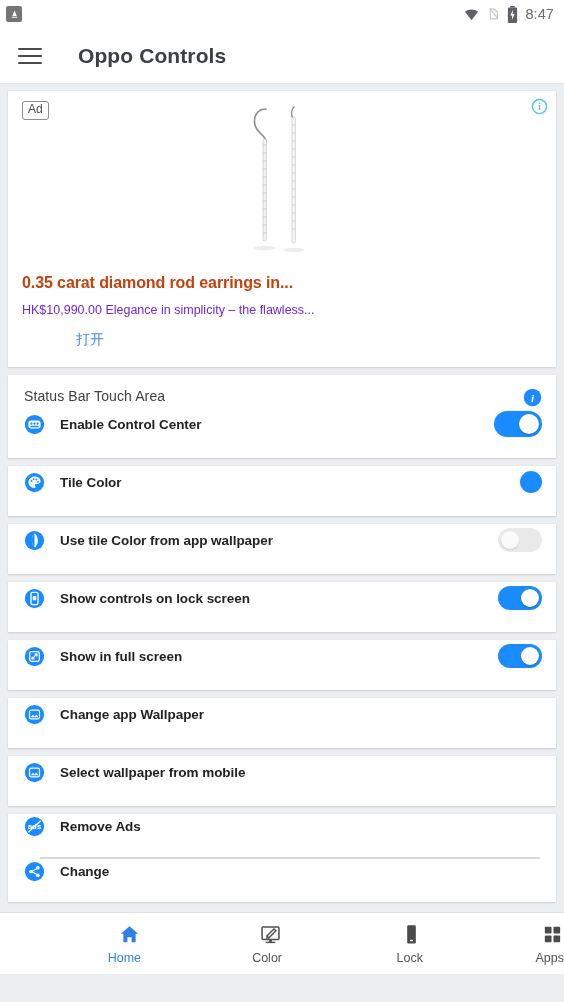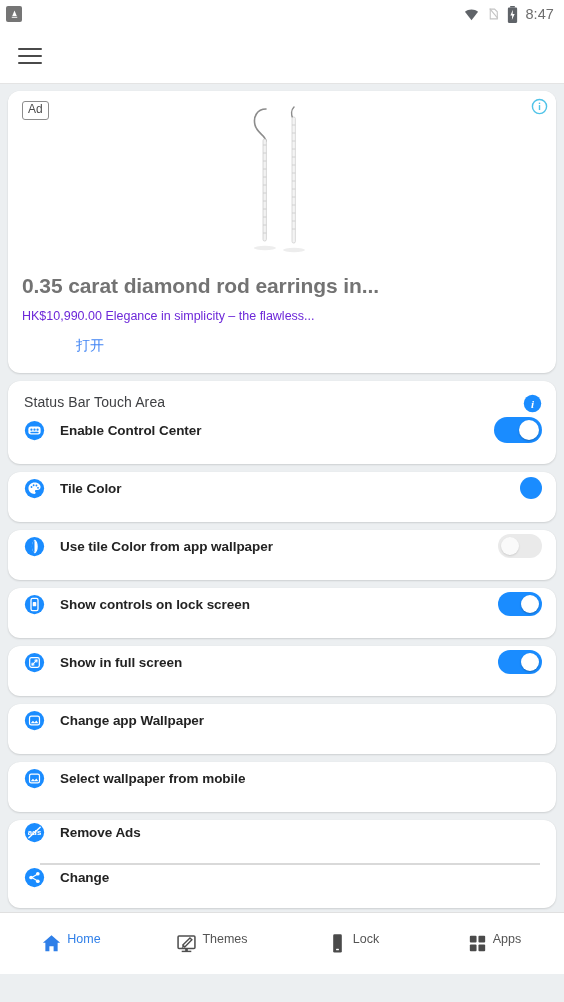--- a/index.html
+++ b/index.html
@@ -74,21 +74,21 @@
   .scroll {
     flex: 1 1 auto;
     background: #eceff1;
     overflow: hidden;
     padding: 0 0 0 0;
     position: relative;
   }
 
   .card {
     background: #ffffff;
-    border-radius: 12px;
+    border-radius: 0;
     margin: 8px 8px 0 8px;
     box-shadow: 0 1px 2px rgba(0,0,0,.13), 0 0 1px rgba(0,0,0,.07);
     position: relative;
   }
 
   
   .ad-card { margin-top: 7px; padding: 0; overflow: hidden; }
   .ad-badge {
     position: absolute; top: 10px; left: 14px;
     border: 1px solid #8c8c8c;
@@ -105,23 +105,23 @@
     width: 17px; height: 17px;
     z-index: 3;
   }
   .ad-media {
     height: 175px;
     background: #ffffff;
     display: flex; align-items: center; justify-content: center;
     position: relative;
   }
   .ad-headline {
-    font-size: 21px;
+    font-size: 16px;
     font-weight: bold;
-    color: #737373;
+    color: #c2410c;
     padding: 8px 14px 0 14px;
     letter-spacing: -.1px;
   }
   .ad-body {
     font-size: 12.5px;
     color: #6d28d9;
     padding: 11px 14px 0 14px;
   }
   .ad-cta {
     color: #4285f4;
@@ -207,22 +207,22 @@
   .bottomnav {
     flex: 0 0 62px;
     height: 62px;
     background: #ffffff;
     border-top: 1px solid #e0e0e0;
     display: flex;
     align-items: center;
   }
   .nav-item {
     flex: 1 1 0;
-    display: flex; flex-direction: row;
-    align-items: flex-start; justify-content: center;
+    display: flex; flex-direction: column;
+    align-items: flex-end; justify-content: center;
     gap: 4px;
     cursor: pointer;
   }
   .nav-ico { height: 24px; display: flex; align-items: center; }
   .nav-label {
     font-size: 12.5px;
     color: #545454;
   }
   .nav-item.active .nav-label { color: #2f7fe8; }
 </style>
@@ -256,20 +256,21 @@
       <span class="sb-time">8:47</span>
     </div>
   </div>
 
   <div class="appbar">
     <div class="hamburger">
       <span></span>
         <span></span>
         <span></span>
     </div>
+    <div class="appbar-title">Oppo Controls</div>
   </div>
 
   <div class="scroll">
 
     <div class="card ad-card">
       <div class="ad-badge">Ad</div>
       <svg class="adchoices" viewBox="0 0 24 24">
         <circle cx="12" cy="12" r="10" fill="none" stroke="#4fc3e8" stroke-width="2"></circle>
         <rect x="11" y="10" width="2" height="7" fill="#4fc3e8"></rect>
         <rect x="11" y="6.5" width="2" height="2" fill="#4fc3e8"></rect>
@@ -497,21 +498,21 @@
     <div class="nav-item">
       <span class="nav-ico">
         <svg width="23" height="23" viewBox="0 0 24 24">
           <rect x="3.2" y="4.2" width="17.6" height="13" rx="1" fill="none" stroke="#4f4f4f" stroke-width="1.6"></rect>
           <rect x="10.6" y="17.2" width="2.8" height="2.6" fill="#4f4f4f"></rect>
           <rect x="7" y="19.5" width="10" height="1.5" fill="#4f4f4f"></rect>
           <path d="M8.2 13.6 L15.6 6.2 L17.6 8.2 L10.2 15.6 Z" fill="none" stroke="#4f4f4f" stroke-width="1.5"></path>
           <path d="M8.2 13.6 L7 16.8 L10.2 15.6 Z" fill="#4f4f4f"></path>
         </svg>
       </span>
-      <span class="nav-label">Themes</span>
+      <span class="nav-label">Color</span>
     </div>
     <div class="nav-item">
       <span class="nav-ico">
         <svg width="23" height="23" viewBox="0 0 24 24">
           <rect x="7.5" y="2.4" width="9" height="19" rx="1.4" fill="#4a4a4a"></rect>
           <rect x="10.5" y="17.6" width="3" height="1.5" rx=".6" fill="#ffffff"></rect>
         </svg>
       </span>
       <span class="nav-label">Lock</span>
     </div>

